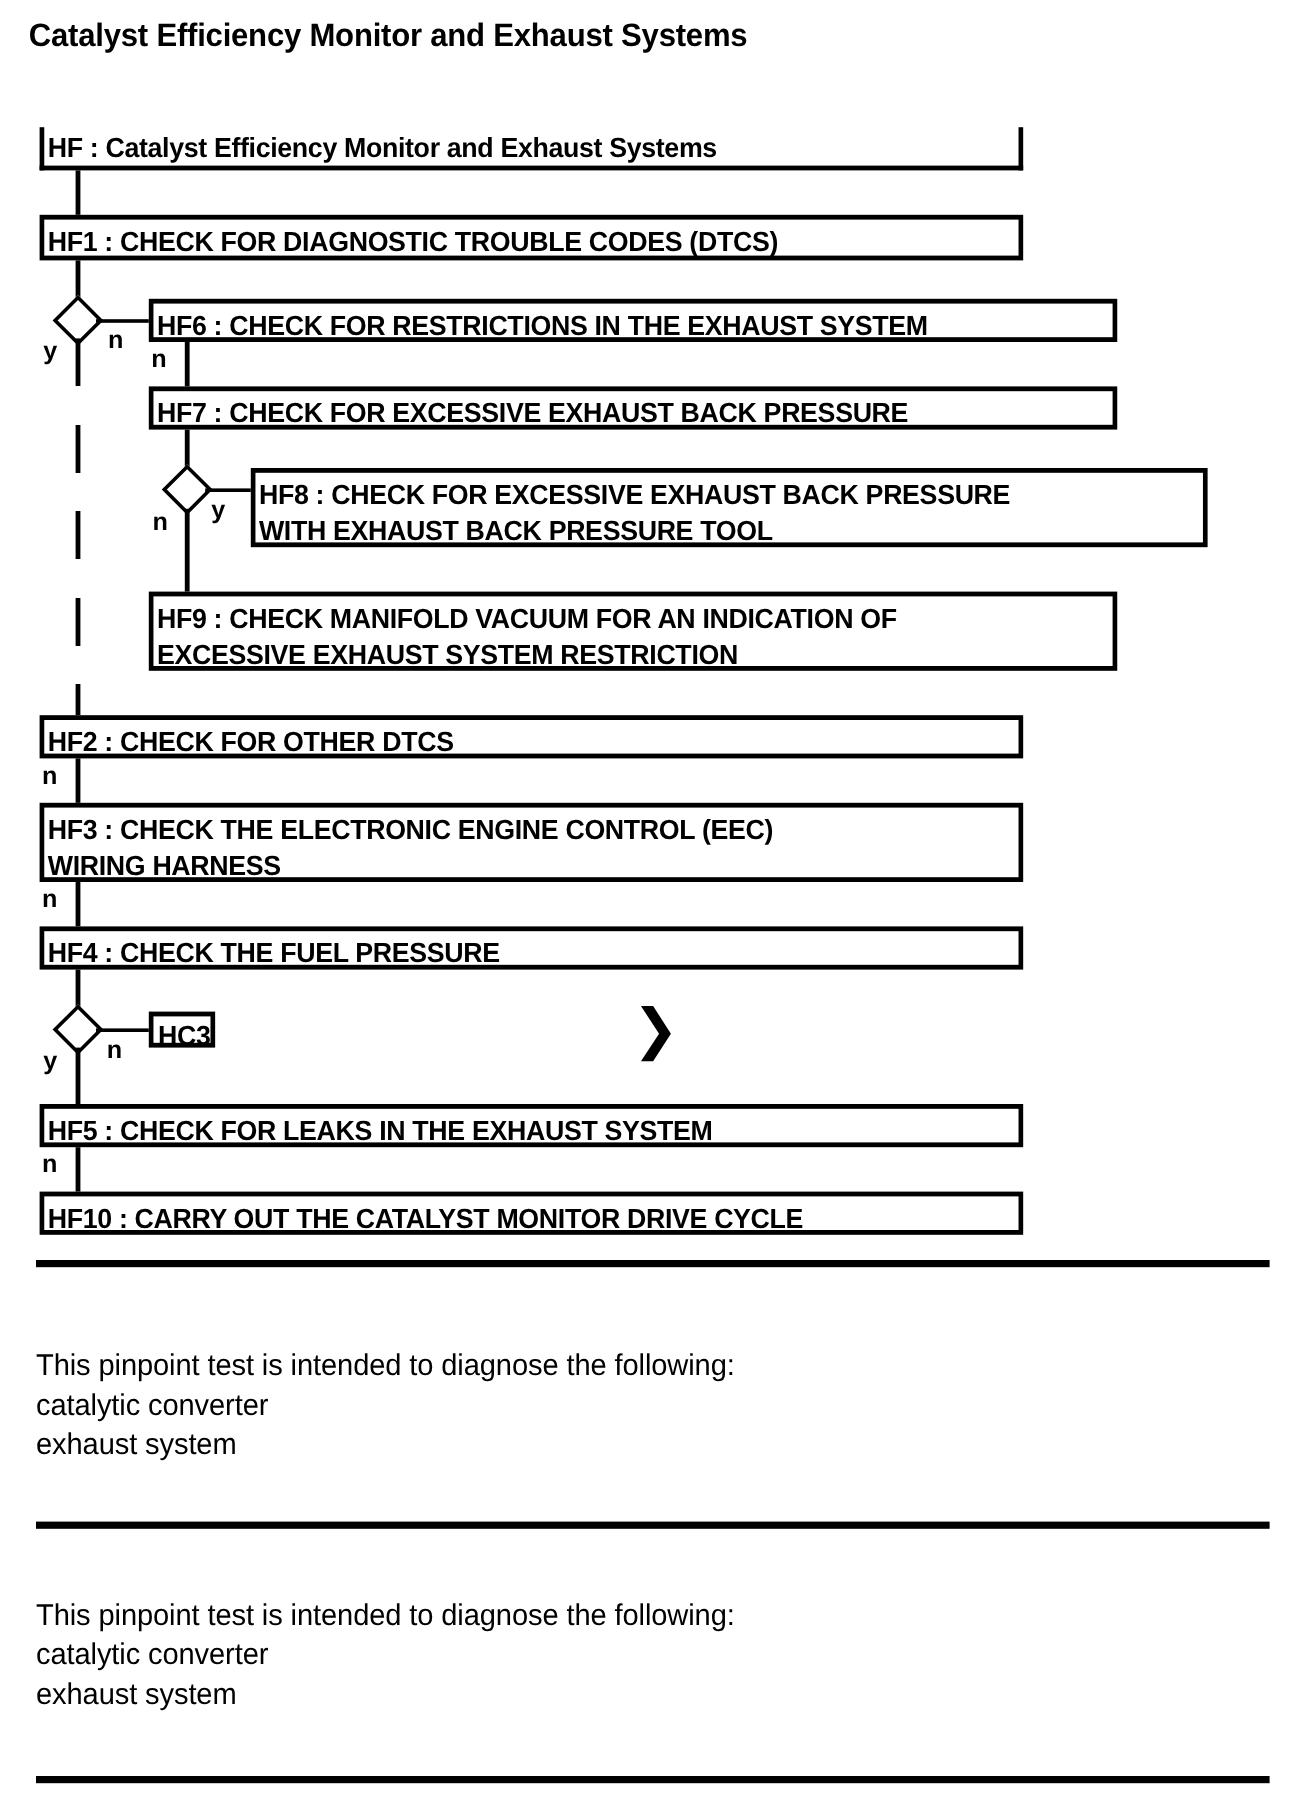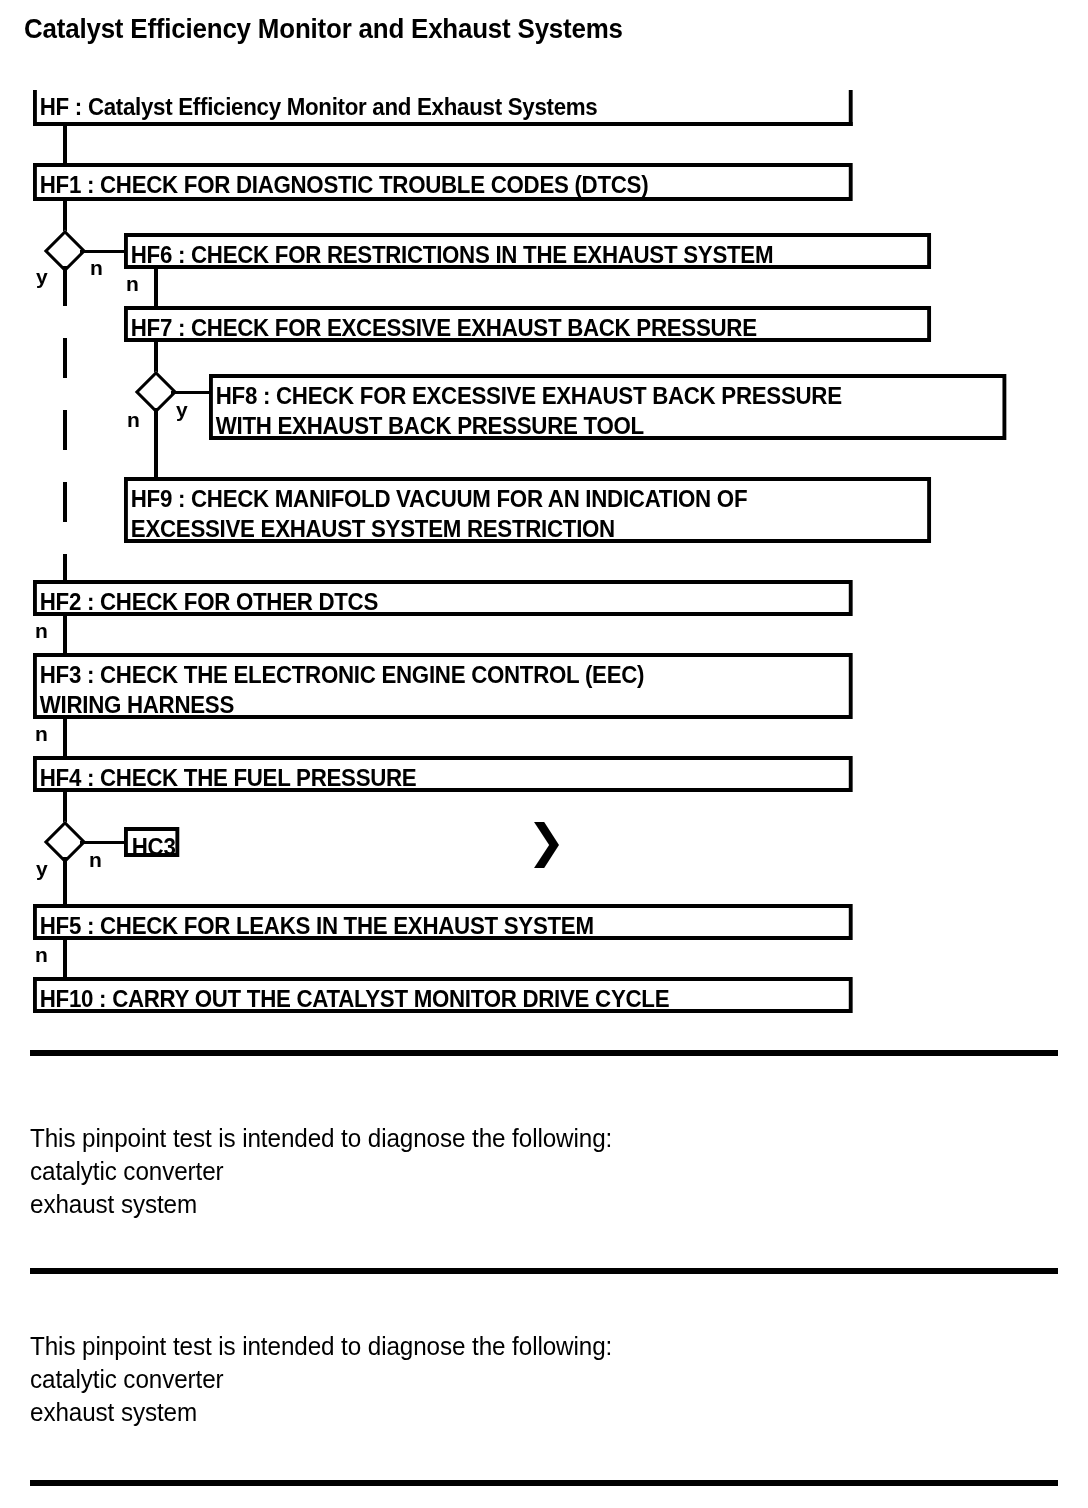--- a/index.html
+++ b/index.html
@@ -27,21 +27,21 @@
     letter-spacing: -0.2px;
     white-space: nowrap;
     transform: scaleX(0.96);
     transform-origin: left top;
   }
 
   
   .flow {
     position: absolute;
     left: 0;
-    top: 0;
+    top: 16px;
     width: 1088px;
     height: 1040px;
   }
 
   
   .node {
     position: absolute;
     box-sizing: border-box;
     background: #ffffff;
     border: 4px solid #000000;

